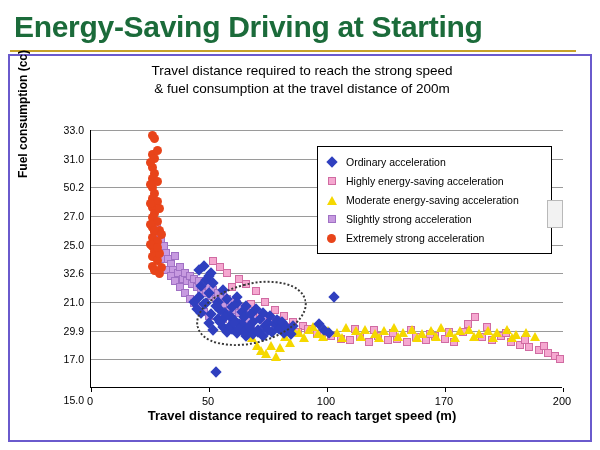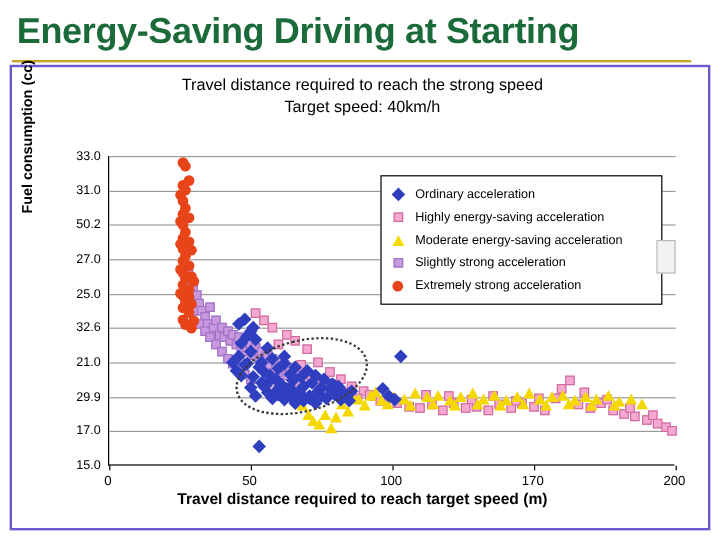--- a/index.html
+++ b/index.html
@@ -51,21 +51,21 @@
 
   <div id="title-bar">
     <div id="title-text">Energy-Saving Driving at Starting</div>
     <div id="title-rule"></div>
   </div>
 
   <div id="panel">
 
     <div id="subtitle">
       <div>Travel distance required to reach the strong speed</div>
-      <div>Target speed: 40km/h</div>
+      <div>&amp; fuel consumption at the travel distance of 200m</div>
     </div>
 
     <div id="ytitle">Fuel consumption (cc)</div>
 
     <div id="plot">
         <div class="gridline" style="top: 229.333px;"></div>
         <div class="gridline" style="top: 200.667px;"></div>
         <div class="gridline" style="top: 172px;"></div>
         <div class="gridline" style="top: 143.333px;"></div>
         <div class="gridline" style="top: 114.667px;"></div>
@@ -397,21 +397,21 @@
       </div>
       <div class="legend-row">
         <span class="legend-mark">
             <span class="m m-circle" style="left:3px;top:4px;"></span>
           </span>
         <span class="legend-label">Extremely strong acceleration</span>
       </div>
       <div id="legend-tab"></div>
     </div>
 
-  <div class="ylab" style="top: 332px; left: 34px;">15.0</div>
+  <div class="ylab" style="top: 344px; left: 34px;">15.0</div>
       <div class="ylab" style="top: 303.333px; left: 34px;">17.0</div>
       <div class="ylab" style="top: 274.667px; left: 34px;">29.9</div>
       <div class="ylab" style="top: 246px; left: 34px;">21.0</div>
       <div class="ylab" style="top: 217.333px; left: 34px;">32.6</div>
       <div class="ylab" style="top: 188.667px; left: 34px;">25.0</div>
       <div class="ylab" style="top: 160px; left: 34px;">27.0</div>
       <div class="ylab" style="top: 131.333px; left: 34px;">50.2</div>
       <div class="ylab" style="top: 102.667px; left: 34px;">31.0</div>
       <div class="ylab" style="top: 74px; left: 34px;">33.0</div>
       <div class="xlab" style="left: 80px; top: 339px;">0</div>

